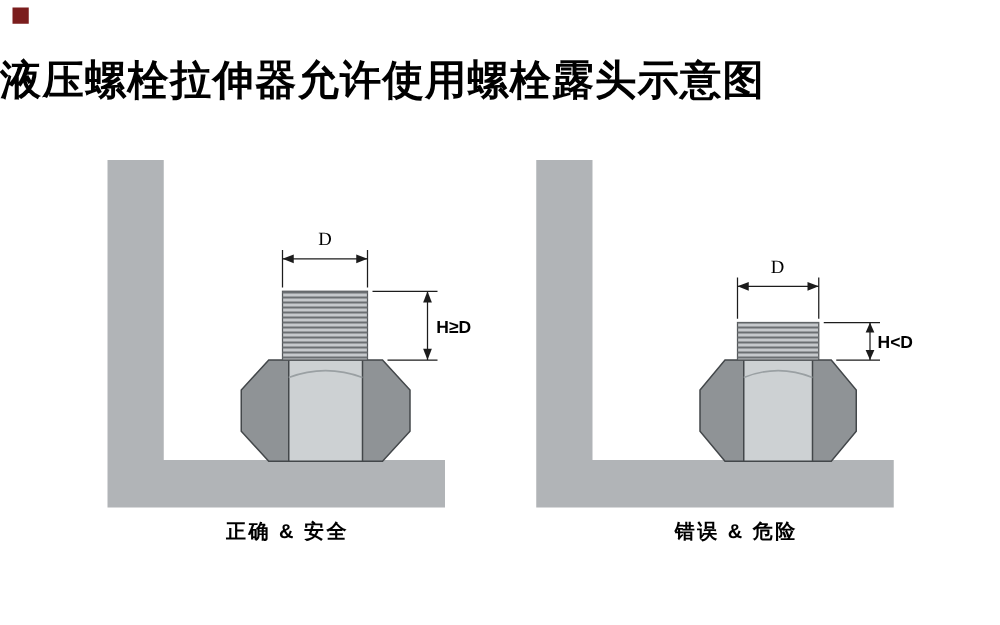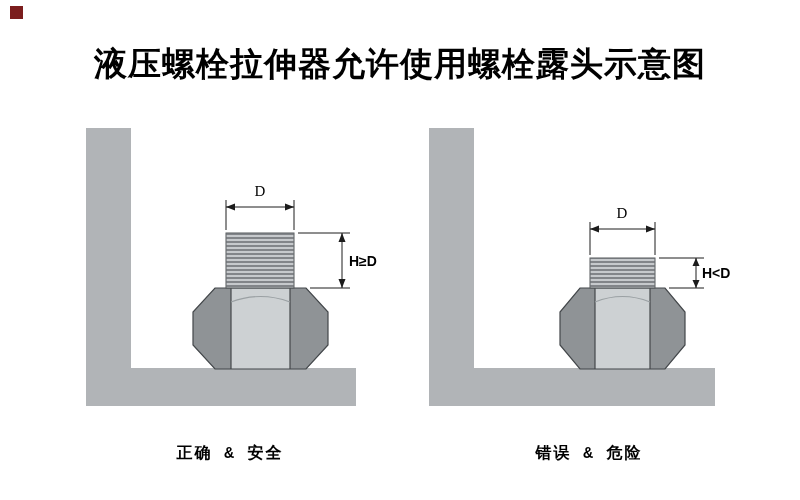--- a/index.html
+++ b/index.html
@@ -13,31 +13,30 @@
   body{
     width:800px;height:500px;position:relative;background:#ffffff;
     font-family:"Liberation Sans",sans-serif;overflow:hidden;color:#000;
   }
   .corner-marker{
     position:absolute;left:10px;top:6px;width:13px;height:13px;
     background:var(--marker-red);
   }
   .title{
     position:absolute;top:42px;left:0;width:100%;margin:0;
-    text-align:center;font-size:33px;font-weight:bold;letter-spacing:1px;
+    font-size:33px;font-weight:bold;letter-spacing:1px;
     font-family:"Liberation Sans",sans-serif;
   }
   .panel{position:absolute;top:116px;}
   #panel-left{left:68px;}
   #panel-right{left:412px;}
   .caption{
     position:absolute;top:415px;width:320px;text-align:center;
-    font-family:Liberation Mono, monospace;font-size:16px;font-weight:600;
+    font-family:Liberation Sans, sans-serif;font-size:16px;font-weight:600;
     letter-spacing:2px;
-    margin-top:28px;
   }
   #caption-left{left:70px;}
   #caption-right{left:429px;}
   
   .bracket{fill:var(--bracket-gray);}
   .facet-dark{fill:var(--nut-face-dark);}
   .facet-light{fill:var(--nut-face-light);}
   .nut-line{stroke:#43474a;stroke-width:1.2;fill:none;}
   .nut-arc{stroke:#9aa0a3;stroke-width:1.2;fill:none;}
   .thread-body{fill:var(--thread-fill);stroke:#55585b;stroke-width:1;}

